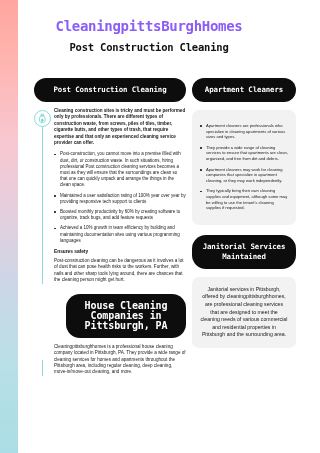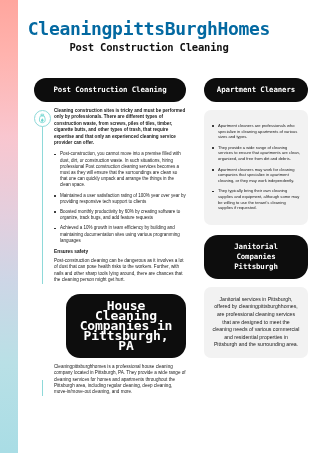--- a/index.html
+++ b/index.html
@@ -18,56 +18,56 @@
     background: linear-gradient(180deg, #ffa69e 0%, #ffb3ae 12%, #f9c6cf 30%, #e3cfde 48%, #cdd6e6 62%, #b9e0e6 80%, #a9dde5 100%);
   }
 
   
   .header { position: absolute; left: 18px; top: 0; width: 302px; height: 72px; }
   .brand-title {
     position: absolute; left: 0; top: 18px; width: 262px;
     text-align: center;
     font-family: "DejaVu Sans Mono", monospace;
     font-weight: 700;
-    font-size: 18px;
+    font-size: 14px;
     letter-spacing: -0.3px;
-    color: #0369a1;
+    color: #8b5cf6;
     white-space: nowrap;
   }
   .brand-sub {
     position: absolute; left: 0; top: 41px; width: 262px;
     text-align: center;
     font-family: "DejaVu Sans Mono", monospace;
     font-weight: 700;
     font-size: 10.5px;
     letter-spacing: -0.2px;
     color: #111;
     white-space: nowrap;
   }
   .logo { position: absolute; right: 8px; top: 6px; width: 42px; height: 32px; }
   .logo svg { display: block; }
 
   
   .col-left { position: absolute; left: 34px; top: 78px; width: 152px; }
-  .col-right { position: absolute; left: 204px; top: 78px; width: 104px; }
+  .col-right { position: absolute; left: 192px; top: 78px; width: 104px; }
 
   
   .pill {
     background: #0d0d0d;
     color: #ffffff;
     border-radius: 14px;
     font-family: "DejaVu Sans Mono", monospace;
     font-weight: 700;
     font-size: 7.4px;
     line-height: 10px;
     letter-spacing: -0.1px;
     text-align: center;
     padding: 7px 10px;
   }
-  .pill.wide { font-size: 13px; margin-left: 32px; }
+  .pill.wide { font-size: 10px; margin-left: 32px; }
 
   
   .timeline { position: relative; padding-left: 20px; margin-top: 6px; }
   .tl-line {
     position: absolute; left: 8px; top: 16px; bottom: 0;
     width: 1px; background: #8ed9d9;
   }
   .tl-dot {
     position: absolute; left: 0; top: 2px;
     width: 17px; height: 17px; border-radius: 50%;
@@ -177,21 +177,21 @@
     <div class="card">
       <ul class="bullets">
         <li>Apartment cleaners are professionals who specialize in cleaning apartments of various sizes and types.</li>
         <li>They provide a wide range of cleaning services to ensure that apartments are clean, organized, and free from dirt and debris.</li>
         <li>Apartment cleaners may work for cleaning companies that specialize in apartment cleaning, or they may work independently.</li>
         <li>They typically bring their own cleaning supplies and equipment, although some may be willing to use the tenant's cleaning supplies if requested.</li>
       </ul>
     </div>
 
     <div class="block-gap">
-      <div class="pill">Janitorial Companies Pittsburgh</div>
+      <div class="pill">Janitorial Services Maintained</div>
       <div class="card">
         <div class="card-center">Janitorial services in Pittsburgh, offered by cleaningpittsburghhomes, are professional cleaning services that are designed to meet the cleaning needs of various commercial and residential properties in Pittsburgh and the surrounding area.</div>
       </div>
     </div>
 
   </div>
 
 </div>
 
 </body></html>

